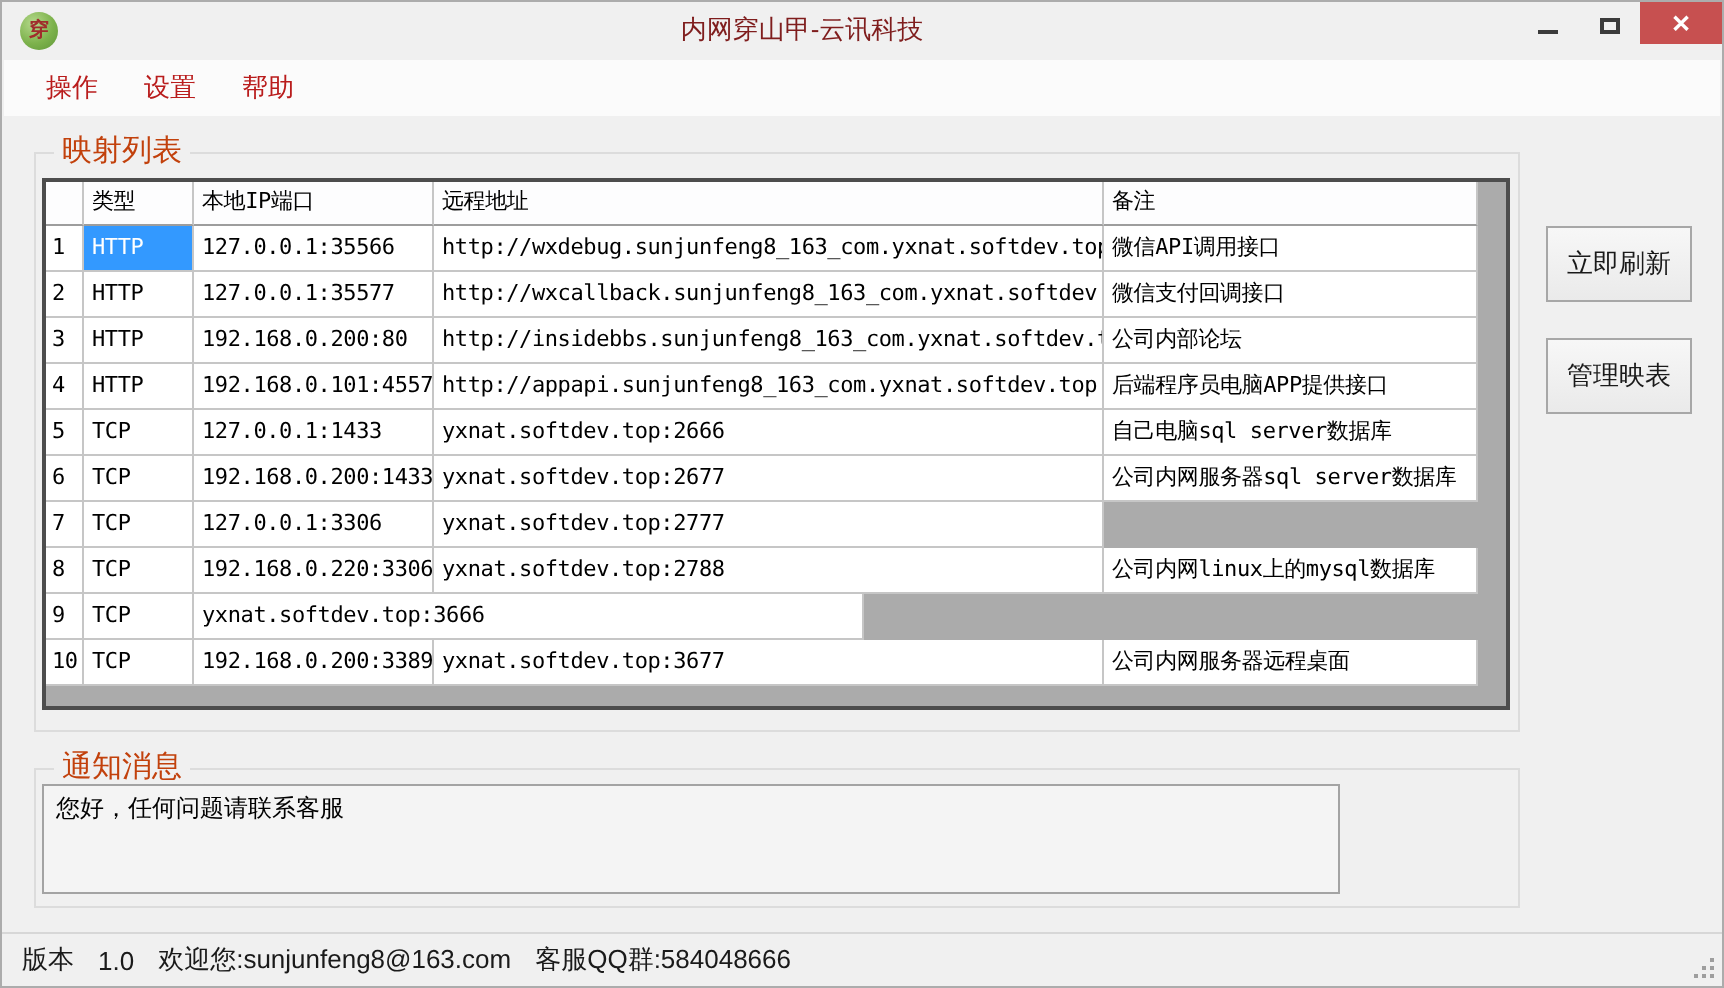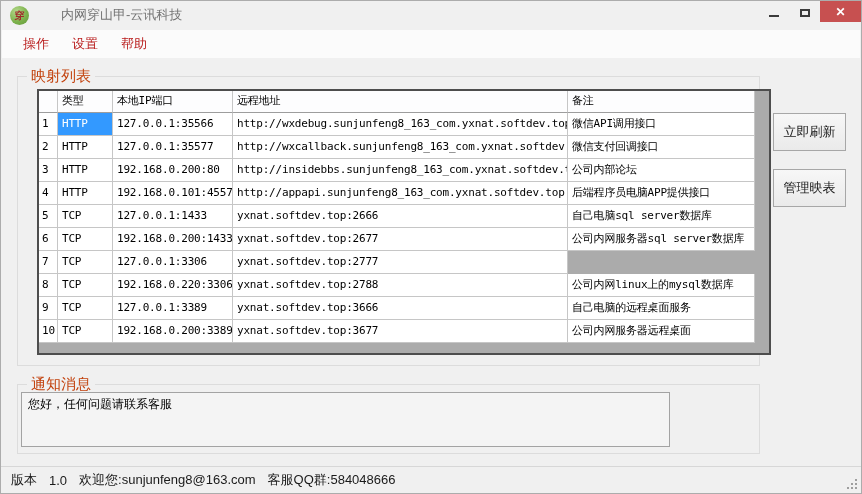--- a/index.html
+++ b/index.html
@@ -6,41 +6,41 @@
   .window{position:relative;width:862px;height:494px;background:#f0f0f0;
     border:1px solid #acacac;box-sizing:border-box;overflow:hidden;
     font-family:"Liberation Sans",sans-serif;color:#000;}
   
   .titlebar{position:absolute;top:0;left:0;right:0;height:29px;background:#f0f0f0;}
   .app-icon{position:absolute;left:9px;top:5px;width:19px;height:19px;border-radius:50%;
     background:radial-gradient(circle at 35% 30%,#b5d98c 0%,#7db24c 55%,#5f9638 100%);
     display:flex;align-items:center;justify-content:center;}
   .app-icon span{font-size:10px;line-height:10px;color:#a02c2c;font-weight:bold;}
   .title{position:absolute;top:0;left:60px;right:120px;height:29px;line-height:27px;
-    font-size:13px;color:#737373;}
+    text-align:center;font-size:13px;color:#7f1d1d;}
   .caption{position:absolute;top:0;right:0;display:flex;height:21px;}
   .cap-btn{width:31px;height:21px;display:flex;align-items:center;justify-content:center;background:transparent;}
   .glyph-min{width:10px;height:2px;background:#3b3b3b;margin-top:8px;}
   .glyph-max{width:10px;height:8px;border:2px solid #3b3b3b;box-sizing:border-box;margin-top:2px;}
   .cap-close{width:41px;height:21px;background:#c75050;color:#fff;display:flex;
     align-items:center;justify-content:center;font-size:12px;font-weight:bold;}
   
   .menubar{position:absolute;top:29px;left:1px;right:1px;height:28px;background:#fbfbfb;
     display:flex;align-items:center;padding-left:11px;font-size:13px;box-sizing:border-box;}
   .menu-item{padding:4px 10px;margin-right:3px;color:#b91c1c;cursor:default;}
   
   .groupbox{position:absolute;border:1px solid #dcdcdc;box-sizing:border-box;}
   .group-label{position:absolute;top:-9px;left:9px;background:#f0f0f0;padding:0 4px;
     font-size:15px;color:#c2410c;line-height:16px;}
   #group-map{left:16px;top:75px;width:743px;height:290px;}
   #group-notice{left:16px;top:383px;width:743px;height:70px;}
   
   .grid{position:absolute;left:20px;top:88px;width:734px;height:266px;background:#ababab;
     border:2px solid #4d4d4d;box-sizing:border-box;overflow:hidden;
-    font-family:"DejaVu Sans Mono","DejaVu Sans",monospace;font-size:11px;margin-left:16px;}
+    font-family:"DejaVu Sans Mono","DejaVu Sans",monospace;font-size:11px;}
   .g-row{display:flex;height:23px;}
   .g-row.header{height:22px;}
   .c{background:#fff;border-right:1px solid #c6c6c6;border-bottom:1px solid #c6c6c6;
     box-sizing:border-box;padding-left:4px;line-height:21px;white-space:nowrap;
     overflow:hidden;letter-spacing:-0.2px;}
   .c0{width:19px;padding-left:3px;}
   .c1{width:55px;}
   .c2{width:120px;}
   .c3{width:335px;}
   .c4{width:187px;}
@@ -157,23 +157,21 @@
       <div class="g-row">
         <div class="c c0">8</div>
         <div class="c c1">TCP</div>
         <div class="c c2">192.168.0.220:3306</div>
         <div class="c c3">yxnat.softdev.top:2788</div>
         <div class="c c4">公司内网linux上的mysql数据库</div>
       </div>
       <div class="g-row">
         <div class="c c0">9</div>
         <div class="c c1">TCP</div>
-        <div class="c c2">127.0.0.1:3389</div>
         <div class="c c3">yxnat.softdev.top:3666</div>
-        <div class="c c4">自己电脑的远程桌面服务</div>
       </div>
       <div class="g-row">
         <div class="c c0">10</div>
         <div class="c c1">TCP</div>
         <div class="c c2">192.168.0.200:3389</div>
         <div class="c c3">yxnat.softdev.top:3677</div>
         <div class="c c4">公司内网服务器远程桌面</div>
       </div>
     </div>
 

